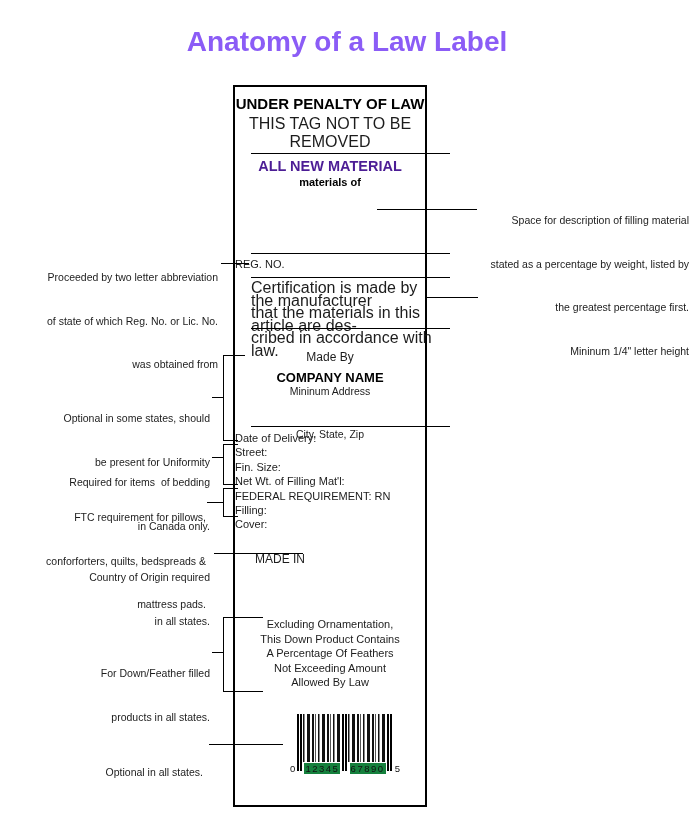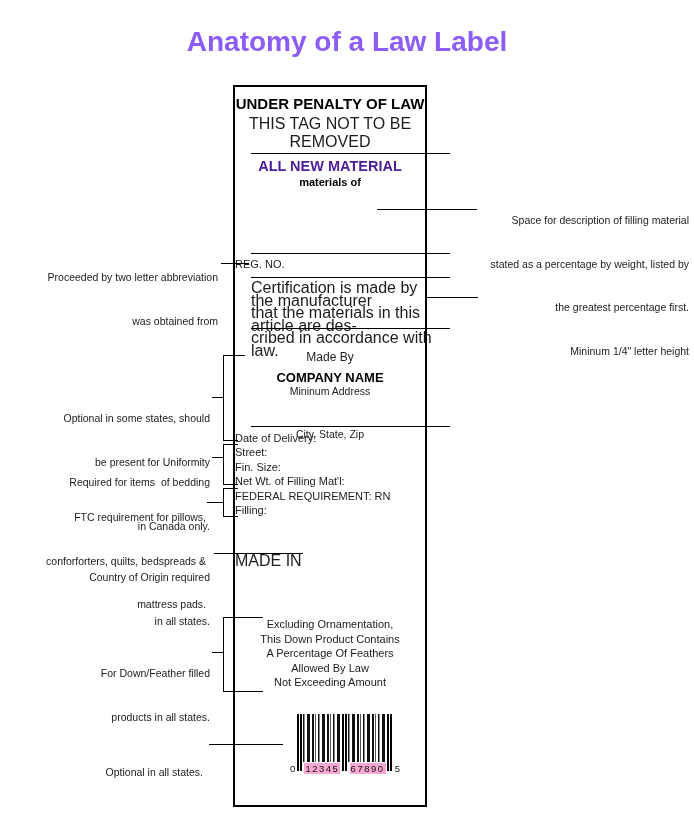--- a/index.html
+++ b/index.html
@@ -24,41 +24,41 @@
   .rule{position:absolute;left:16px;width:199px;height:1px;background:#000;}
   .material-heading{top:71px;font-size:14.5px;font-weight:700;color:#4c1d95;}
   .material-sub{top:89px;font-size:11px;font-weight:700;color:#000;}
   .reg-no{top:171px;left:16px;width:auto;font-size:11px;}
   .cert{top:195px;left:16px;width:200px;font-size:16px;line-height:12.5px;text-align:left;margin-left:16px;}
   .made-by{top:263px;font-size:12px;}
   .company-name{top:283px;font-size:13px;font-weight:700;color:#000;}
   .street{top:298px;font-size:10.5px;}
   .citystate{top:308px;font-size:10.5px;margin-top:33px;}
   .fields{top:344px;left:16px;width:205px;font-size:11px;line-height:14.4px;text-align:left;}
-  .made-in{top:465px;left:70px;width:auto;font-size:16px;}
+  .made-in{top:465px;left:70px;width:auto;font-size:12px;padding-left:20px;}
   .down-statement{top:530px;font-size:11px;line-height:14.6px;}
   
   .barcode{position:absolute;left:62px;top:627px;width:95px;height:62px;}
   .barcode-bars{
     position:absolute;left:0;top:0;width:95px;height:48px;
     background:repeating-linear-gradient(90deg,
       #111 0 2px,#fff 2px 3px,#555 3px 4px,#fff 4px 6px,
       #111 6px 7px,#888 7px 8px,#fff 8px 10px,#111 10px 13px,#fff 13px 15px);
   }
   .guard{position:absolute;top:0;width:5px;height:57px;
     background:repeating-linear-gradient(90deg,#000 0 2px,#fff 2px 3px,#000 3px 5px);}
   .guard.g-left{left:0;}
   .guard.g-mid{left:45px;}
   .guard.g-right{right:0;}
   .barcode-digits{
     position:absolute;left:-7px;top:48px;width:110px;height:12px;
     display:flex;justify-content:space-between;align-items:flex-end;
     font-size:9.5px;color:#111;
   }
-  .barcode-digits .grp{letter-spacing:1.5px;background:#f9a8d4;padding:0 1px;text-align:right;}
+  .barcode-digits .grp{letter-spacing:1.5px;background:#15803d;padding:0 1px;text-align:right;}
   
   .ann{position:absolute;font-size:10.5px;line-height:14.5px;color:#1c1c1c;white-space:pre;}
   .ann-l{text-align:right;}
   .ann-r{text-align:right;}
   
   .hline{position:absolute;height:1px;background:#000;}
   .vline{position:absolute;width:1px;background:#000;}
 </style>
 </head>
 <body>
@@ -95,48 +95,50 @@
 
     <div class="rule" style="top:339px;"></div>
 
     <div class="abs fields">
       <div>Date of Delivery:</div>
       <div>Street:</div>
       <div>Fin. Size:</div>
       <div>Net Wt. of Filling Mat'l:</div>
       <div>FEDERAL REQUIREMENT: RN</div>
       <div>Filling:</div>
+      <div>Cover:</div>
     </div>
 
     <div class="abs made-in">MADE IN</div>
 
     <div class="abs ctr down-statement">
       <div>Excluding Ornamentation,</div>
       <div>This Down Product Contains</div>
       <div>A Percentage Of Feathers</div>
+      <div>Not Exceeding Amount</div>
       <div>Allowed By Law</div>
-      <div>Not Exceeding Amount</div>
     </div>
 
     <div class="barcode">
       <div class="barcode-bars"></div>
       <div class="guard g-left"></div>
       <div class="guard g-mid"></div>
       <div class="guard g-right"></div>
       <div class="barcode-digits">
         <span>0</span>
         <span class="grp">12345</span>
         <span class="grp">67890</span>
         <span>5</span>
       </div>
     </div>
   </div>
 
   <div class="ann ann-l" style="left:28px;top:241px;width:190px;">
     <div>Proceeded by two letter abbreviation</div>
+    <div>of state of which Reg. No. or Lic. No.</div>
     <div>was obtained from</div>
   </div>
 
   <div class="ann ann-l" style="left:28px;top:382px;width:182px;">
     <div>Optional in some states, should</div>
     <div>be present for Uniformity</div>
   </div>
 
   <div class="ann ann-l" style="left:28px;top:446px;width:182px;">
     <div>Required for items  of bedding</div>

